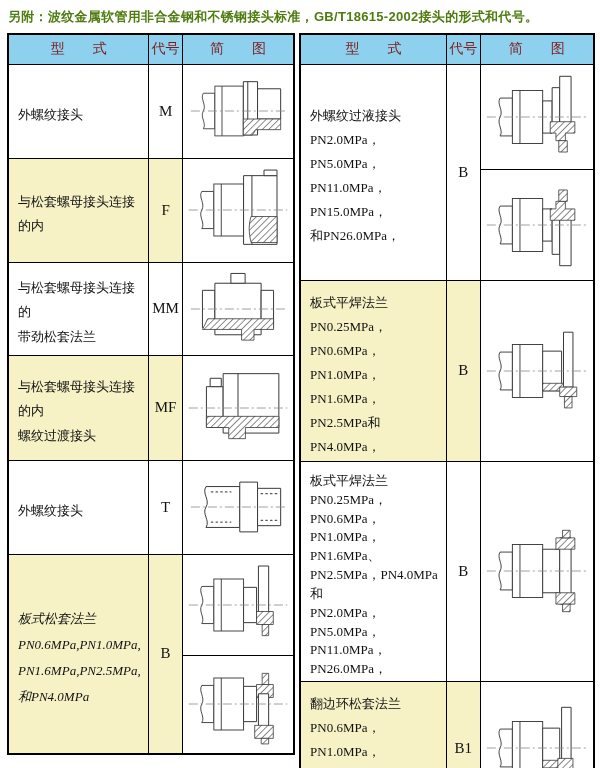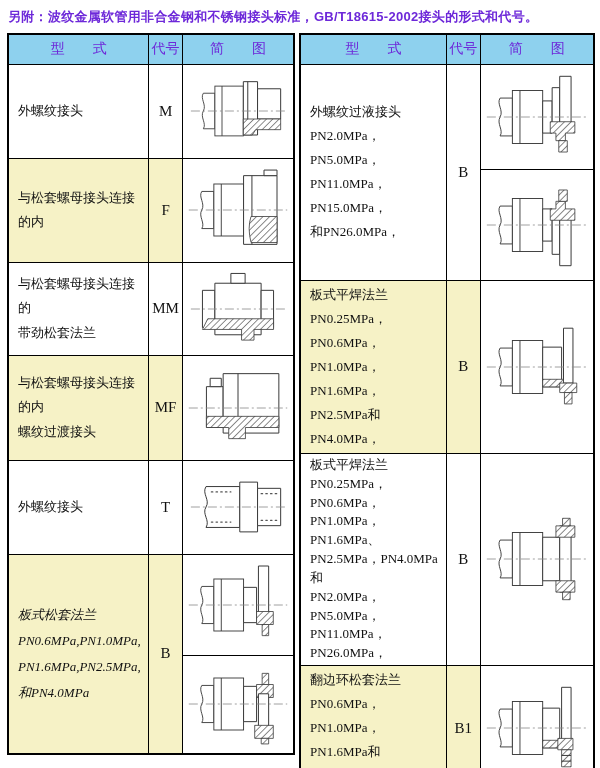--- a/index.html
+++ b/index.html
@@ -11,51 +11,51 @@
     color: #111;
     overflow: hidden;
     position: relative;
   }
   .title {
     font-family: "Liberation Sans", sans-serif;
     font-weight: bold;
     font-size: 13px;
     letter-spacing: .3px;
     padding: 8px 4px 7px 8px;
-    color: #6d28d9;
+    color: #4d7c0f;
   }
   .tables { display: flex; align-items: flex-start; gap: 4px; margin: 0 5px 0 7px; }
   table {
     border-collapse: collapse;
     table-layout: fixed;
     border: 2px solid #000;
   }
   td {
     border: 1px solid #000;
     vertical-align: middle;
     overflow: hidden;
   }
   tr.hdr td {
     background: var(--header-bg, #8ed1ee);
     text-align: center;
     font-size: 14px;
     height: 30px;
-    color: #6d28d9;
+    color: #7f1d1d;
   }
   td.type {
     font-size: 13px;
     padding: 2px 4px 2px 9px;
     line-height: 1.85;
   }
   td.type.lh2  { line-height: 2.0; font-style: italic; }
   td.type.tight{ line-height: 1.45; }
   td.code { text-align: center; font-size: 15px; }
   td.diag { background: #fff; text-align: center; padding: 0; }
   td.hl { background: var(--row-highlight, #f6f2c6); }
-  [data-bind-lines] { white-space: pre-line; }
+  [data-bind-lines] { white-space: pre-line; margin-top: 8px; }
   svg.d { display: block; margin: 2px auto; }
   svg.d * { vector-effect: non-scaling-stroke; }
   .ln { stroke: #3a3a3a; stroke-width: 1; fill: none; }
   .bx { stroke: #3a3a3a; stroke-width: 1; fill: #ffffff; }
   .hx { stroke: #3a3a3a; stroke-width: 0.8; fill: url(#hx); }
   .cl { stroke: #888; stroke-width: 0.8; stroke-dasharray: 9 3 2 3; fill: none; }
   .dot { stroke: #555; stroke-width: 1.2; stroke-dasharray: 1.5 3.2; stroke-linecap: round; fill: none; }
 </style>
 </head>
 <body>

